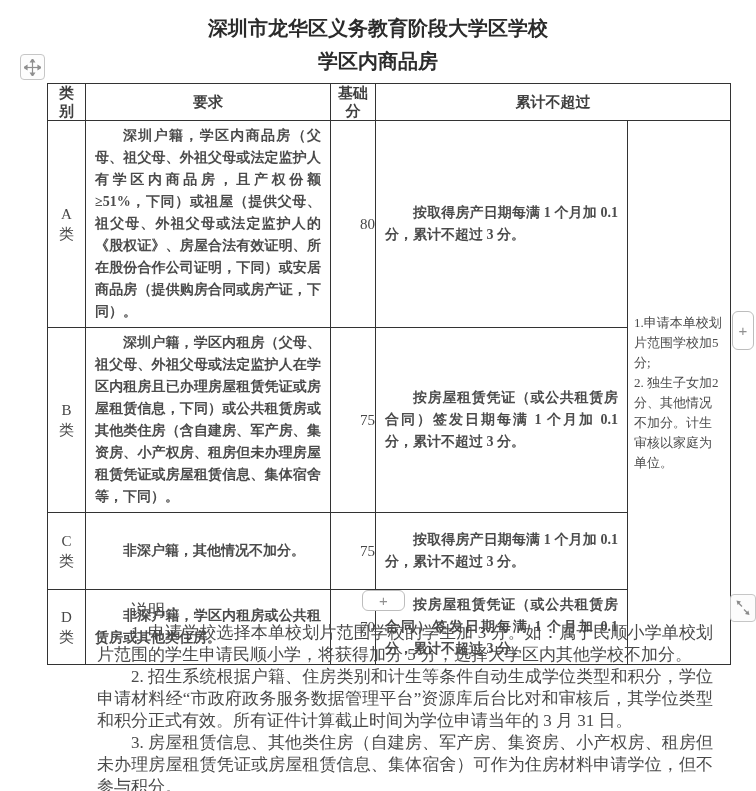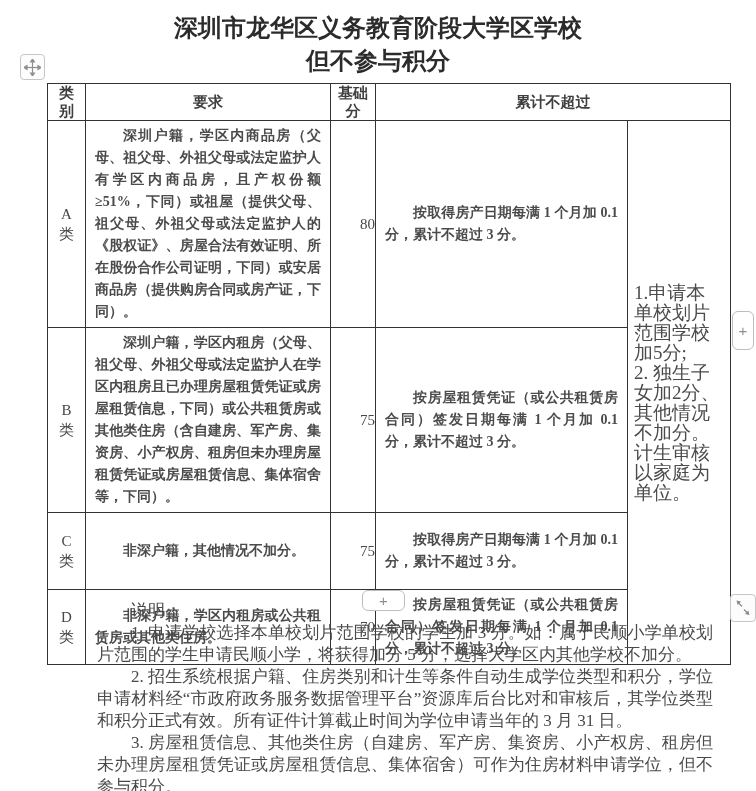--- a/index.html
+++ b/index.html
@@ -1,36 +1,36 @@
 <!DOCTYPE html>
 <html><head>
 <meta charset="utf-8">
 <style>
   * { margin: 0; padding: 0; box-sizing: border-box; }
   html, body { width: 756px; height: 791px; background: #ffffff; overflow: hidden; position: relative;
     font-family: "Liberation Serif", "DejaVu Serif", serif; color: #4b4b4b; }
 
   .page-title { position: absolute; top: 12px; left: 0; width: 756px; text-align: center;
-    font-size: 24px; font-weight: bold; color: #2b2b2b; line-height: 33px; }
+    font-size: 20px; font-weight: bold; color: #2b2b2b; line-height: 33px; }
 
   
   .table-wrap { position: absolute; left: 47px; top: 83px; }
   table.points { border-collapse: collapse; table-layout: fixed; width: 683px; }
   table.points th, table.points td { border: 1px solid #333333; vertical-align: middle; overflow: hidden; }
   table.points th { font-size: 15px; font-weight: bold; color: #3f3f3f; text-align: center; white-space: pre-line; line-height: 18px; }
   tr.hdr { height: 36px; }
   tr.row-a { height: 177px; }
   tr.row-b { height: 152px; }
   tr.row-c { height: 77px; }
   tr.row-d { height: 67px; }
   td.cat { text-align: center; white-space: pre-line; font-size: 15px; line-height: 20px; color: #474747; }
   td.req, td.bonus { font-size: 14px; line-height: 22px; text-align: justify; padding: 4px 9px; font-weight: bold; }
   td.req > div, td.bonus > div { text-indent: 2em; }
   td.base { text-align: right; font-size: 15px; color: #474747; }
-  td.side { font-size: 19px; line-height: 20px; padding: 3px 6px; white-space: pre-line; text-align: left; color: #4b4b4b; }
+  td.side { font-size: 13px; line-height: 20px; padding: 3px 6px; white-space: pre-line; text-align: left; color: #4b4b4b; }
 
   
   .notes { position: absolute; left: 97px; top: 600px; width: 616px; font-size: 17px; line-height: 22px;
     color: #4a4a4a; text-align: justify; }
   .notes .lbl { display: block; text-indent: 2em; font-family: Liberation Serif, serif; }
   .notes p { text-indent: 2em; }
 
   
   .handle { position: absolute; background: #fdfdfd; border: 1px solid #c6c6c6; border-radius: 4px;
     display: flex; align-items: center; justify-content: center; z-index: 5; }
@@ -41,21 +41,21 @@
     display: flex; align-items: center; justify-content: center; z-index: 6; }
   .plus-col { left: 732px; top: 311px; width: 22px; height: 39px; }
   .plus-row { left: 362px; top: 590px; width: 43px; height: 21px; }
   .handle svg { display: block; }
 </style>
 </head>
 <body>
 
 <div class="page-title">
   <div>深圳市龙华区义务教育阶段大学区学校</div>
-  <div>但不参与积分</div>
+  <div>学区内商品房</div>
 </div>
 
 <div class="handle move-handle">
   <span>
     <svg width="17" height="17" viewBox="0 0 17 17">
       <g stroke="#8f8f8f" stroke-width="1.2" fill="#8f8f8f">
         <line x1="8.5" y1="2.5" x2="8.5" y2="14.5"></line>
         <line x1="2.5" y1="8.5" x2="14.5" y2="8.5"></line>
         <path d="M8.5 0 L6.6 3 L10.4 3 Z"></path>
         <path d="M8.5 17 L6.6 14 L10.4 14 Z"></path>

